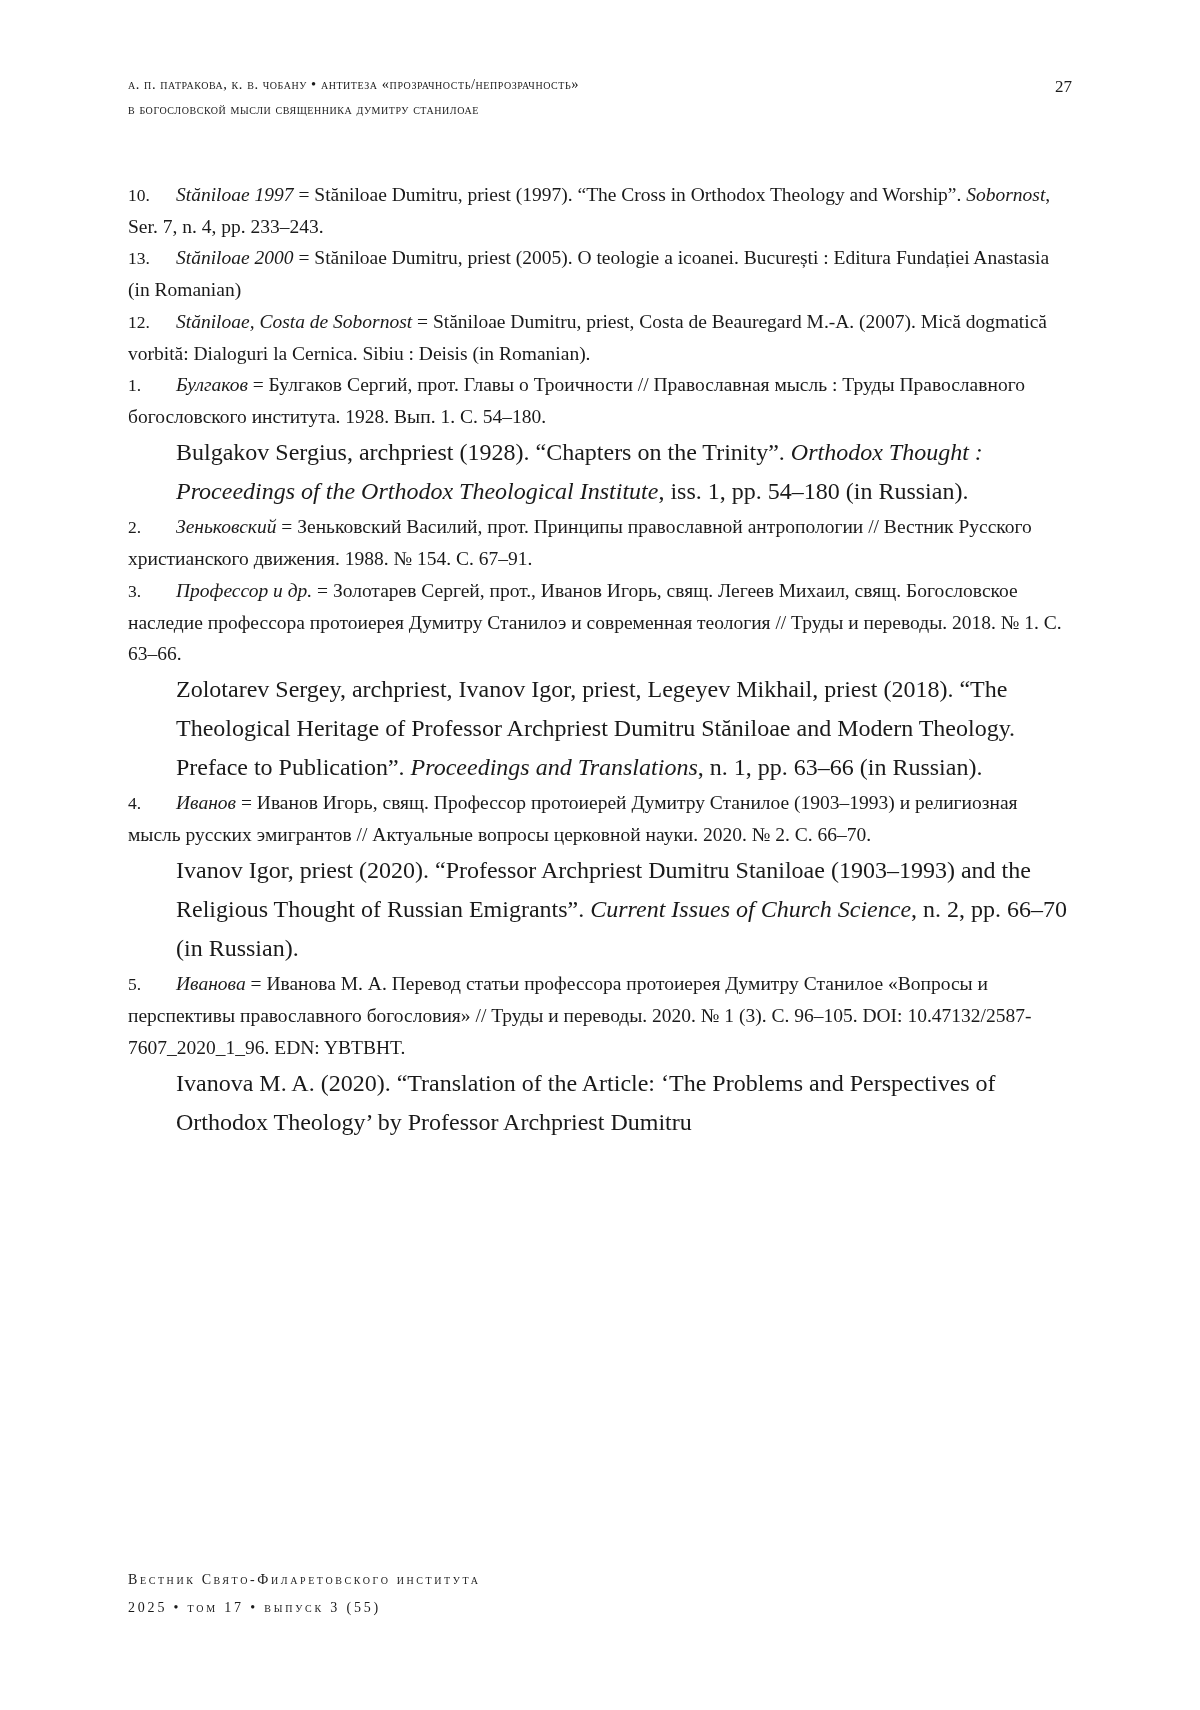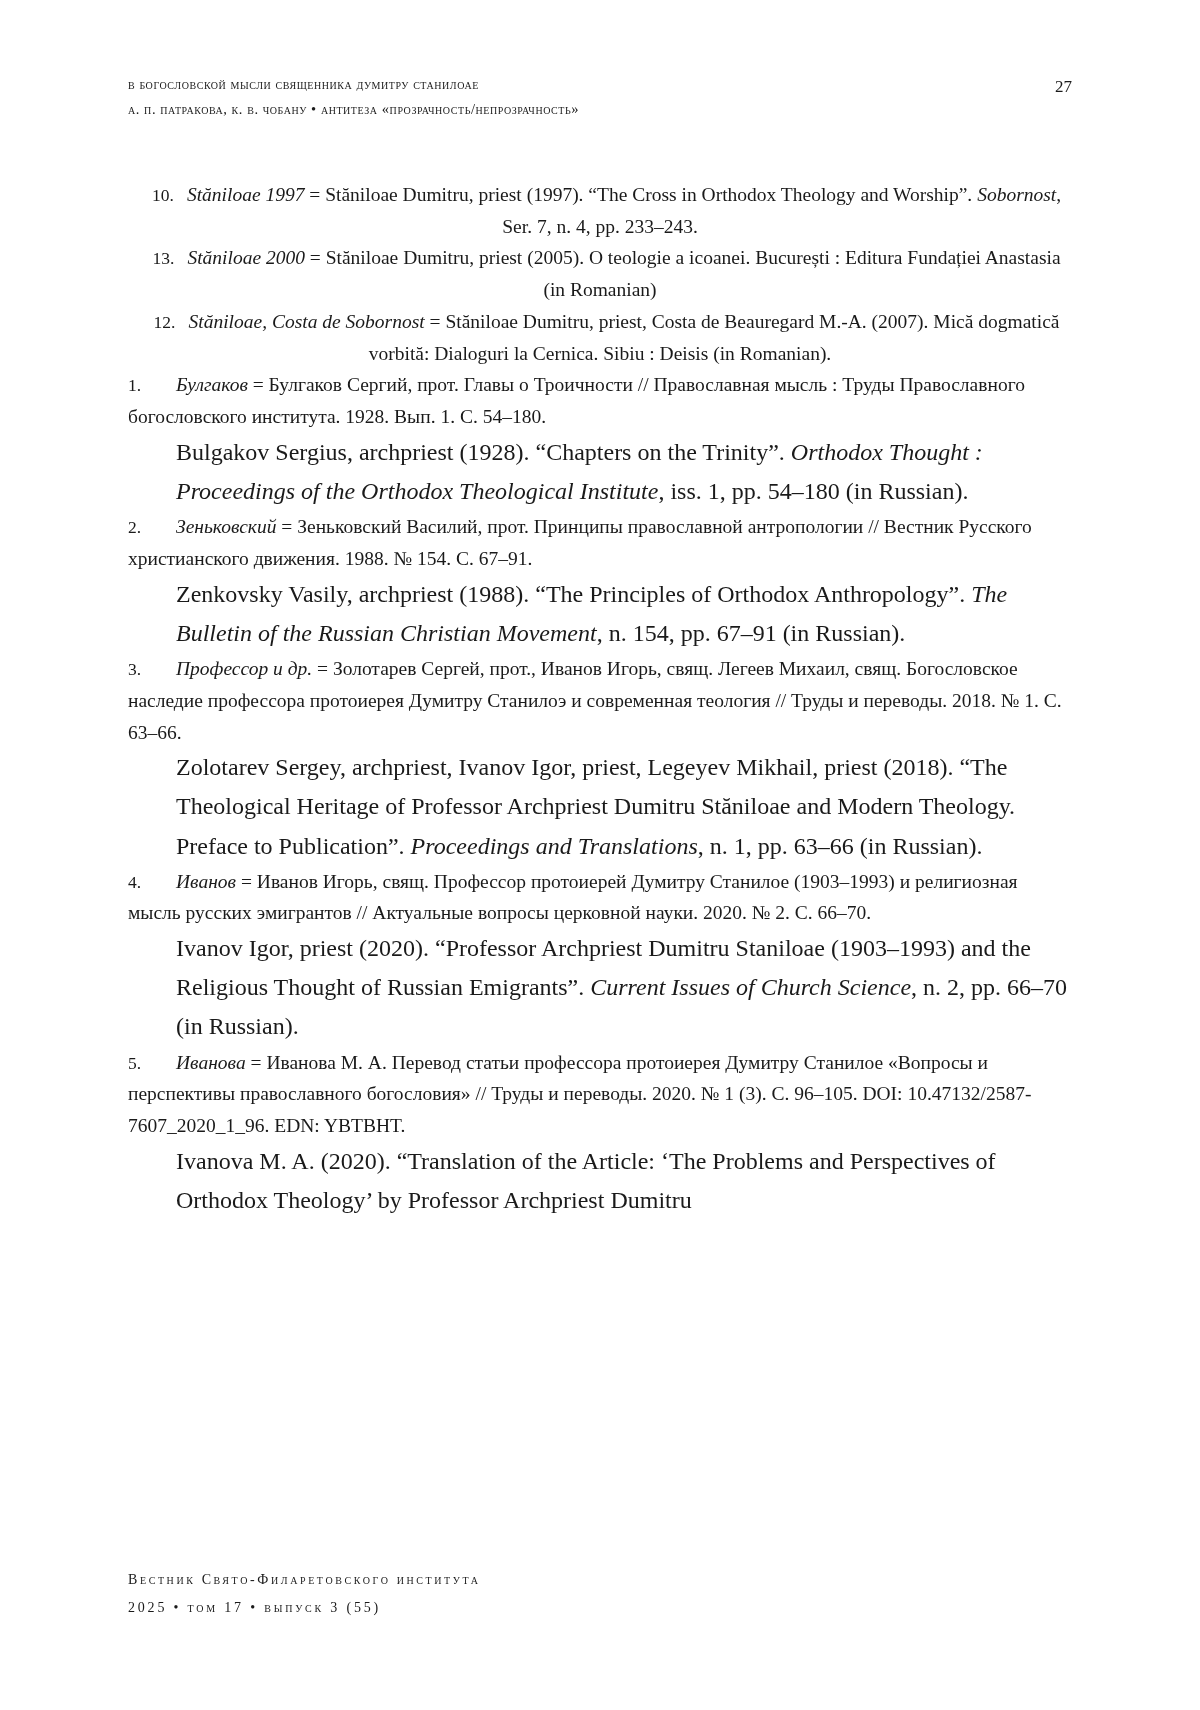--- a/index.html
+++ b/index.html
@@ -53,21 +53,21 @@
     font-variant: normal;
     font-size: 17px;
     letter-spacing: 0;
   }
 
   
   .block {
     margin-top: 56px;
     font-size: 19.5px;
     line-height: 1.63;
-    text-align: center;
+    text-align: left;
   }
   .entry {
     margin: 0 0 0 0;
     text-indent: 0;
   }
   .entry .num {
     display: inline-block;
     width: 48px;
     font-variant: small-caps;
     font-size: 17.5px;
@@ -115,22 +115,22 @@
   .footer .l2 { letter-spacing: 2.8px; }
 </style>
 </head>
 <body>
 
 <div class="page">
 
   <div class="content">
 
     <div class="runhead">
+      <span class="line">А. П. Патракова, К. В. Чобану • Антитеза «Прозрачность/непрозрачность»</span>
       <span class="line">в богословской мысли священника Думитру Станилоае</span>
-      <span class="line">А. П. Патракова, К. В. Чобану • Антитеза «Прозрачность/непрозрачность»</span>
       <span class="pageno">27</span>
     </div>
 
     <div class="block">
       <p class="entry">
         <span class="num">10.</span><i>Stăniloae 1997</i><span> = Stăniloae Dumitru, priest (1997). “The Cross in Orthodox Theology and Worship”. </span><i>Sobornost</i><span>, Ser. 7, n. 4, pp. 233–243.</span>
       </p>
       <p class="entry">
         <span class="num">13.</span><i>Stăniloae 2000</i><span> = Stăniloae Dumitru, priest (2005). O teologie a icoanei. București : Editura Fundației Anastasia (in Romanian)</span>
       </p>
@@ -147,23 +147,20 @@
           <span class="num">1.</span><i>Булгаков</i><span> = Булгаков Сергий, прот. Главы о Троичности // Православная мысль : Труды Православного богословского института. 1928. Вып. 1. С. 54–180.</span>
         </p>
         <p class="ref-trans">
           <span>Bulgakov Sergius, archpriest (1928). “Chapters on the Trinity”. </span><i>Orthodox Thought : Proceedings of the Orthodox Theological Institute</i><span>, iss. 1, pp. 54–180 (in Russian).</span>
         </p>
       </div>
 
       <div class="ref-group">
         <p class="ref">
           <span class="num">2.</span><i>Зеньковский</i><span> = Зеньковский Василий, прот. Принципы православной антропологии // Вестник Русского христианского движения. 1988. № 154. С. 67–91.</span>
-        </p>
-        <p class="ref-trans">
-          <span>Zenkovsky Vasily, archpriest (1988). “The Principles of Orthodox Anthropology”. </span><i>The Bulletin of the Russian Christian Movement</i><span>, n. 154, pp. 67–91 (in Russian).</span>
         </p>
       </div>
 
       <div class="ref-group">
         <p class="ref">
           <span class="num">3.</span><i>Профессор и др.</i><span> = Золотарев Сергей, прот., Иванов Игорь, свящ. Легеев Михаил, свящ. Богословское наследие профессора протоиерея Думитру Станилоэ и современная теология // Труды и переводы. 2018. № 1. С. 63–66.</span>
         </p>
         <p class="ref-trans">
           <span>Zolotarev Sergey, archpriest, Ivanov Igor, priest, Legeyev Mikhail, priest (2018). “The Theological Heritage of Professor Archpriest Dumitru Stăniloae and Modern Theology. Preface to Publication”. </span><i>Proceedings and Translations</i><span>, n. 1, pp. 63–66 (in Russian).</span>
         </p>

